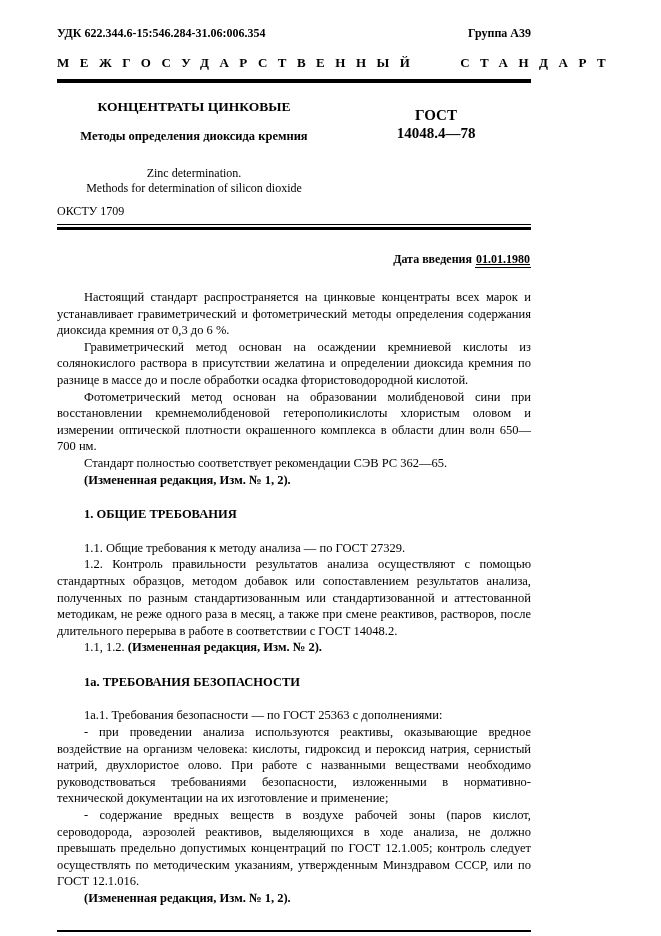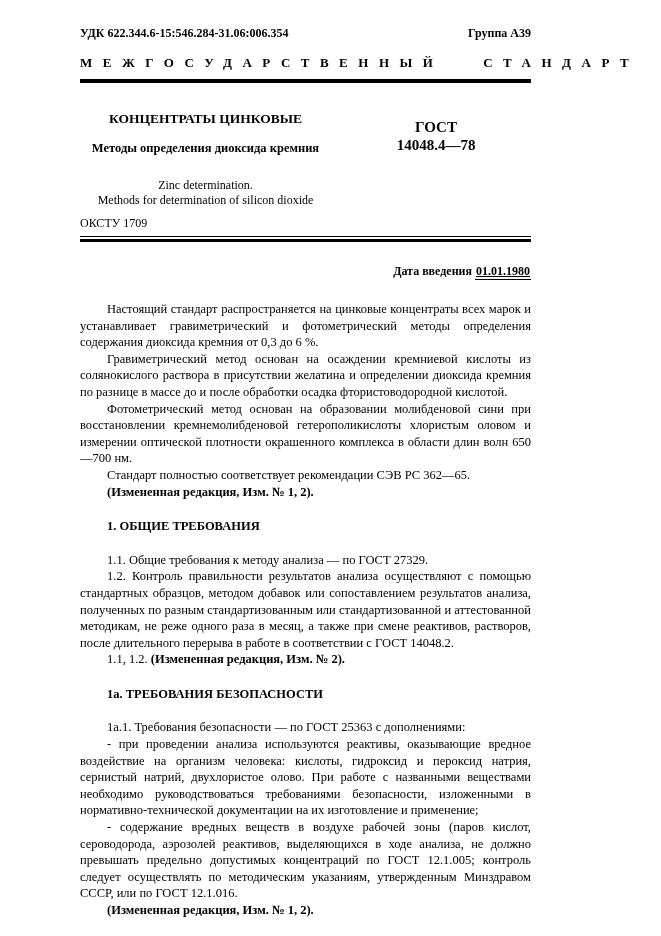--- a/index.html
+++ b/index.html
@@ -7,21 +7,21 @@
   body {
     width: 661px;
     height: 936px;
     font-family: "Liberation Serif", "DejaVu Serif", serif;
     color: #000000;
     overflow: hidden;
   }
   .page {
     width: 587px;
     height: 936px;
-    padding: 26px 56px 0 80px;
+    padding: 26px 56px 0 57px;
   }
 
   
   .meta-row {
     display: flex;
     justify-content: space-between;
     font-size: 12px;
     font-weight: bold;
     margin-bottom: 14px;
   }
@@ -36,21 +36,21 @@
     margin-bottom: 8px;
   }
 
   .rule-heavy { border-top: 4px solid #000; }
   .rule-thin  { border-top: 1.5px solid #000; }
   .rule-mid   { border-top: 2.5px solid #000; }
 
   
   .title-block {
     display: flex;
-    margin-top: 28px;
+    margin-top: 16px;
   }
   .title-left {
     flex: 1 1 auto;
     text-align: center;
     padding-right: 10px;
   }
   .title-right {
     width: 190px;
     text-align: center;
     padding-top: 7px;

